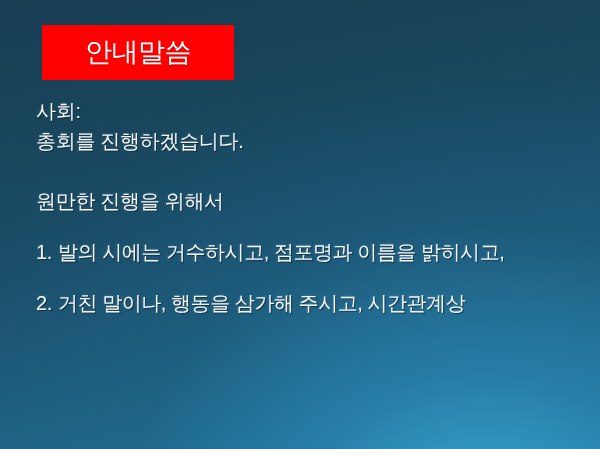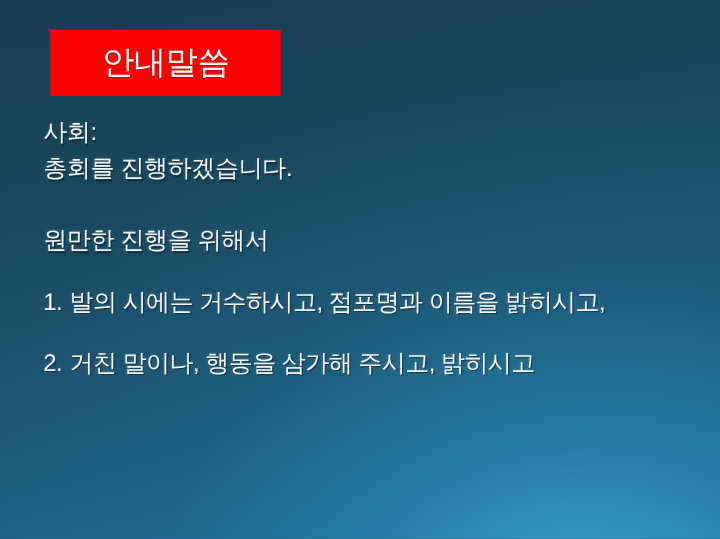--- a/index.html
+++ b/index.html
@@ -164,19 +164,19 @@
 
       <ul class="list">
 
         <li class="list-item">
           <span class="list-marker">1.</span>
           <span class="list-line">발의 시에는 거수하시고, 점포명과 이름을 밝히시고,</span>
         </li>
 
         <li class="list-item">
           <span class="list-marker">2.</span>
-          <span class="list-line">거친 말이나, 행동을 삼가해 주시고, 밝히시고</span>
+          <span class="list-line">거친 말이나, 행동을 삼가해 주시고, 시간관계상</span>
         </li>
 
       </ul>
     </div>
   </div>
 </div>
 
 </body></html>

